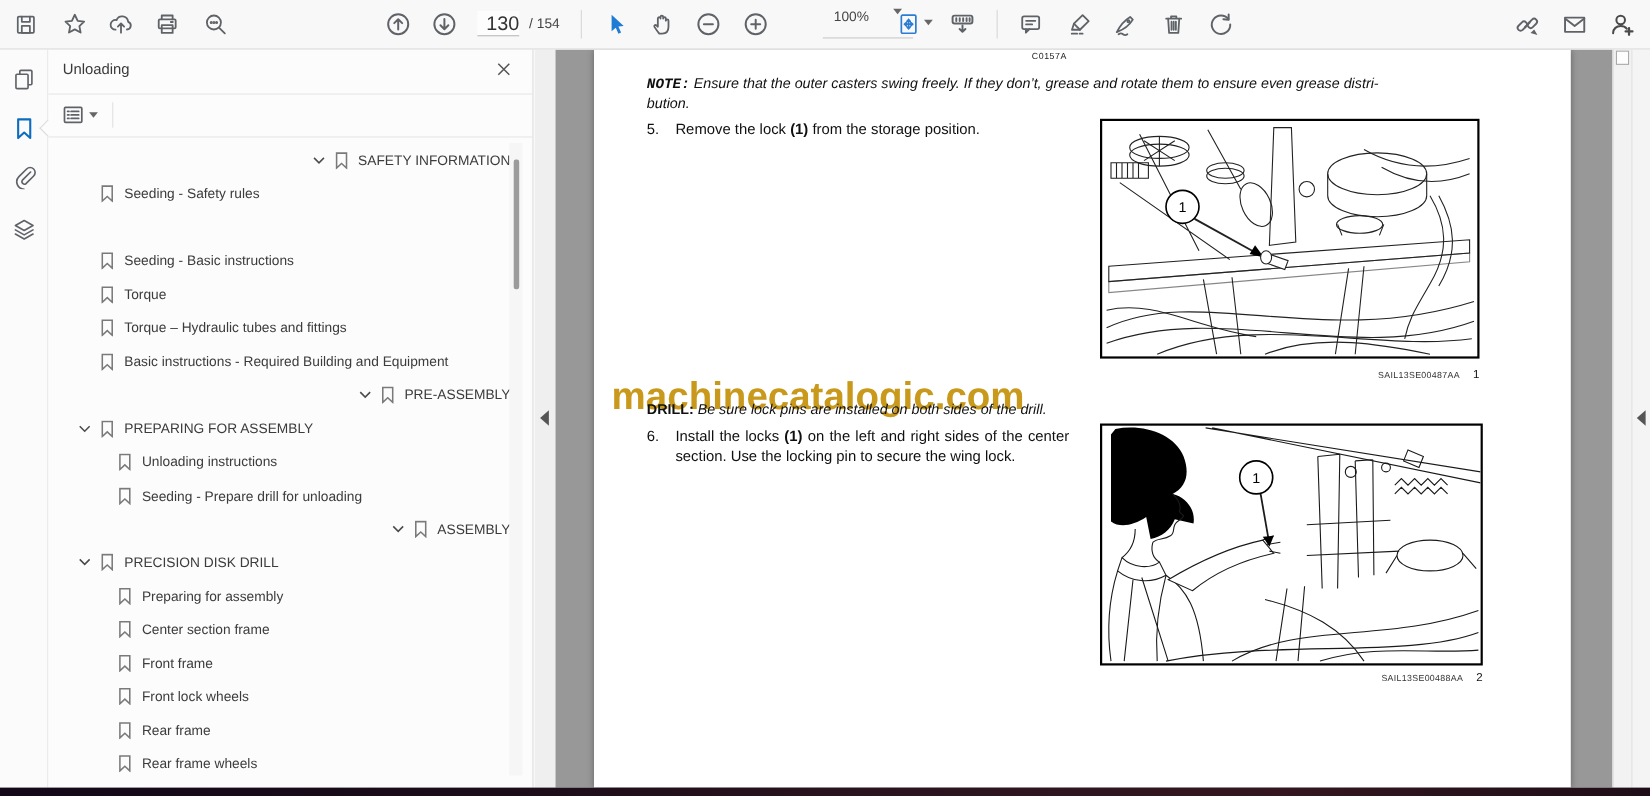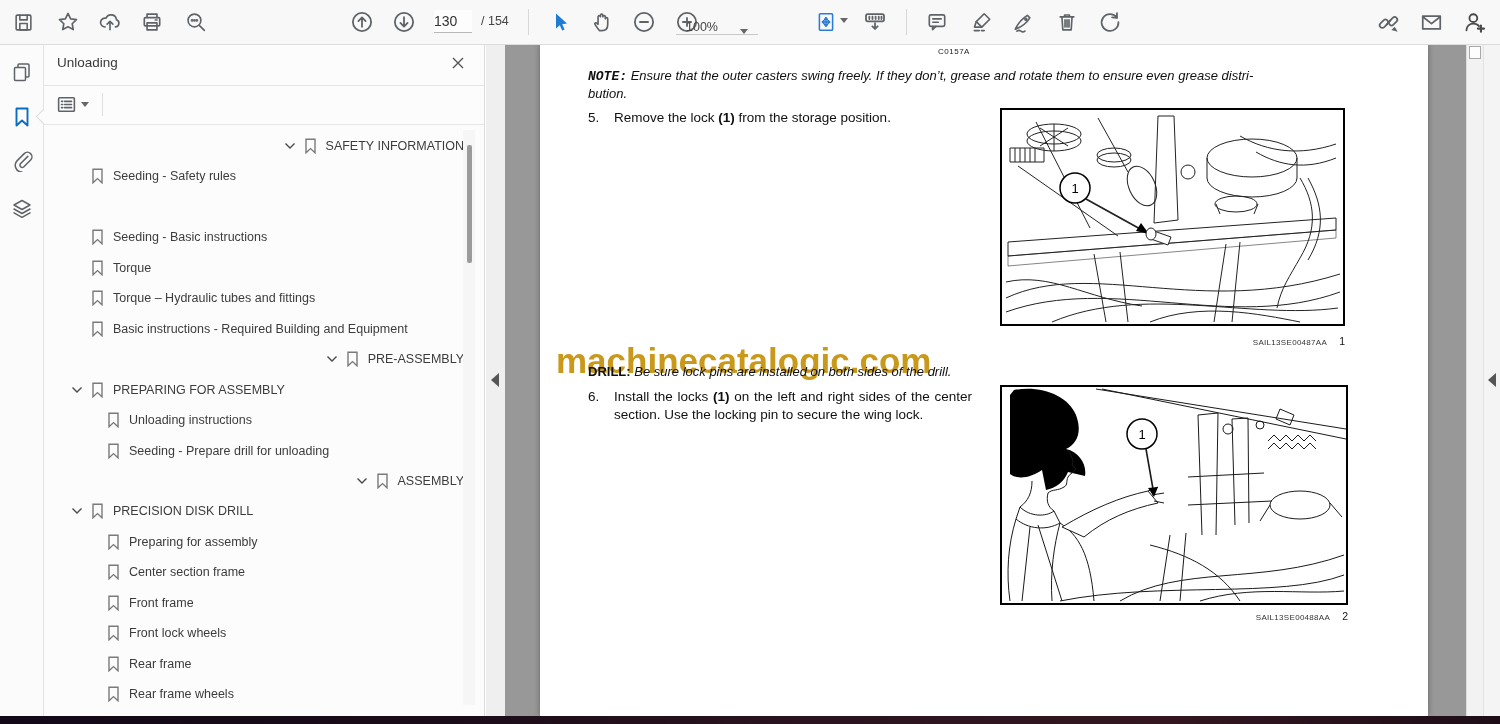--- a/index.html
+++ b/index.html
@@ -9,24 +9,24 @@
 
   
   .toolbar { position:absolute; left:0; top:0; width:1500px; height:45px;
              background:#f8f8f8; border-bottom:1px solid #dcdcdc; z-index:5; }
   .tbi { position:absolute; top:7px; width:30px; height:30px; display:flex;
          align-items:center; justify-content:center; cursor:pointer; }
   .tbi svg { display:block; }
   .tb-div { position:absolute; top:9px; width:1px; height:26px; background:#d8d8d8; }
   .pg-input { position:absolute; left:434px; top:10px; width:38px; height:23px;
               border:none; border-bottom:1px solid #b9b9b9; background:#fdfdfd;
-              text-align:left; font-size:14px; color:#333; font-family:"Liberation Sans",sans-serif; }
+              text-align:right; font-size:18px; color:#333; font-family:"Liberation Sans",sans-serif; }
   .pg-total { position:absolute; left:481px; top:14px; font-size:12.5px; color:#444; }
-  .zoom-box { position:absolute; left:676px; top:8px; width:82px; height:27px;
-              border-bottom:1px solid #c9c9c9; display:flex; align-items:flex-end; }
+  .zoom-box { position:absolute; left:748px; top:8px; width:82px; height:27px;
+              border-bottom:1px solid #c9c9c9; display:flex; align-items:flex-start; }
   .zoom-txt { font-size:12.5px; color:#444; margin-left:10px; }
   .caret { width:0; height:0; border-left:4px solid transparent; border-right:4px solid transparent;
            border-top:5px solid #666; display:inline-block; }
 
   
   .main { position:absolute; left:0; top:45px; width:1500px; height:671px; }
 
   .rail { position:absolute; left:0; top:0; width:44px; height:671px;
           background:#fbfbfb; border-right:1px solid #e4e4e4; }
   .rail-ico { position:absolute; left:10px; width:24px; height:24px; display:flex;

